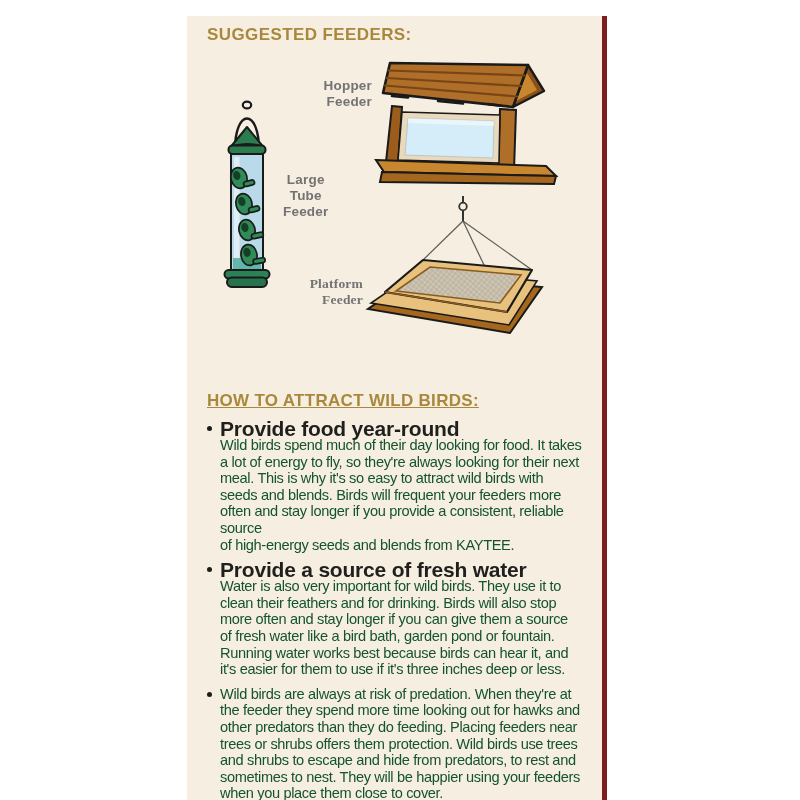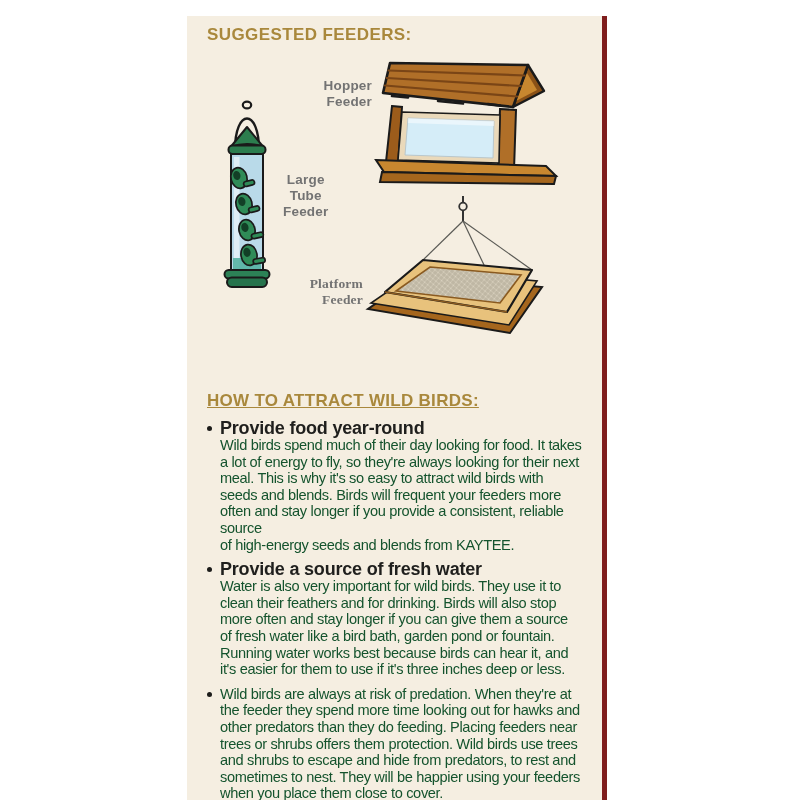--- a/index.html
+++ b/index.html
@@ -32,21 +32,21 @@
     letter-spacing:.3px;
     text-decoration:underline;
   }
   .bullet{display:flex;margin-bottom:8px;}
   .dot{
     width:5px;height:5px;border-radius:50%;background:#1c1c1a;
     margin:6px 8px 0 0;flex:none;
   }
   .btext{width:362px;}
   .bhead{
-    font-size:18px;font-weight:bold;color:#1f1f1d;
+    font-size:21px;font-weight:bold;color:#1f1f1d;
     letter-spacing:-0.2px;line-height:17px;
   }
   .bbody{
     font-size:14.6px;color:#14532d;letter-spacing:-0.35px;
     line-height:16.6px;white-space:pre-line;
   }
 </style>
 </head>
 <body>
 

